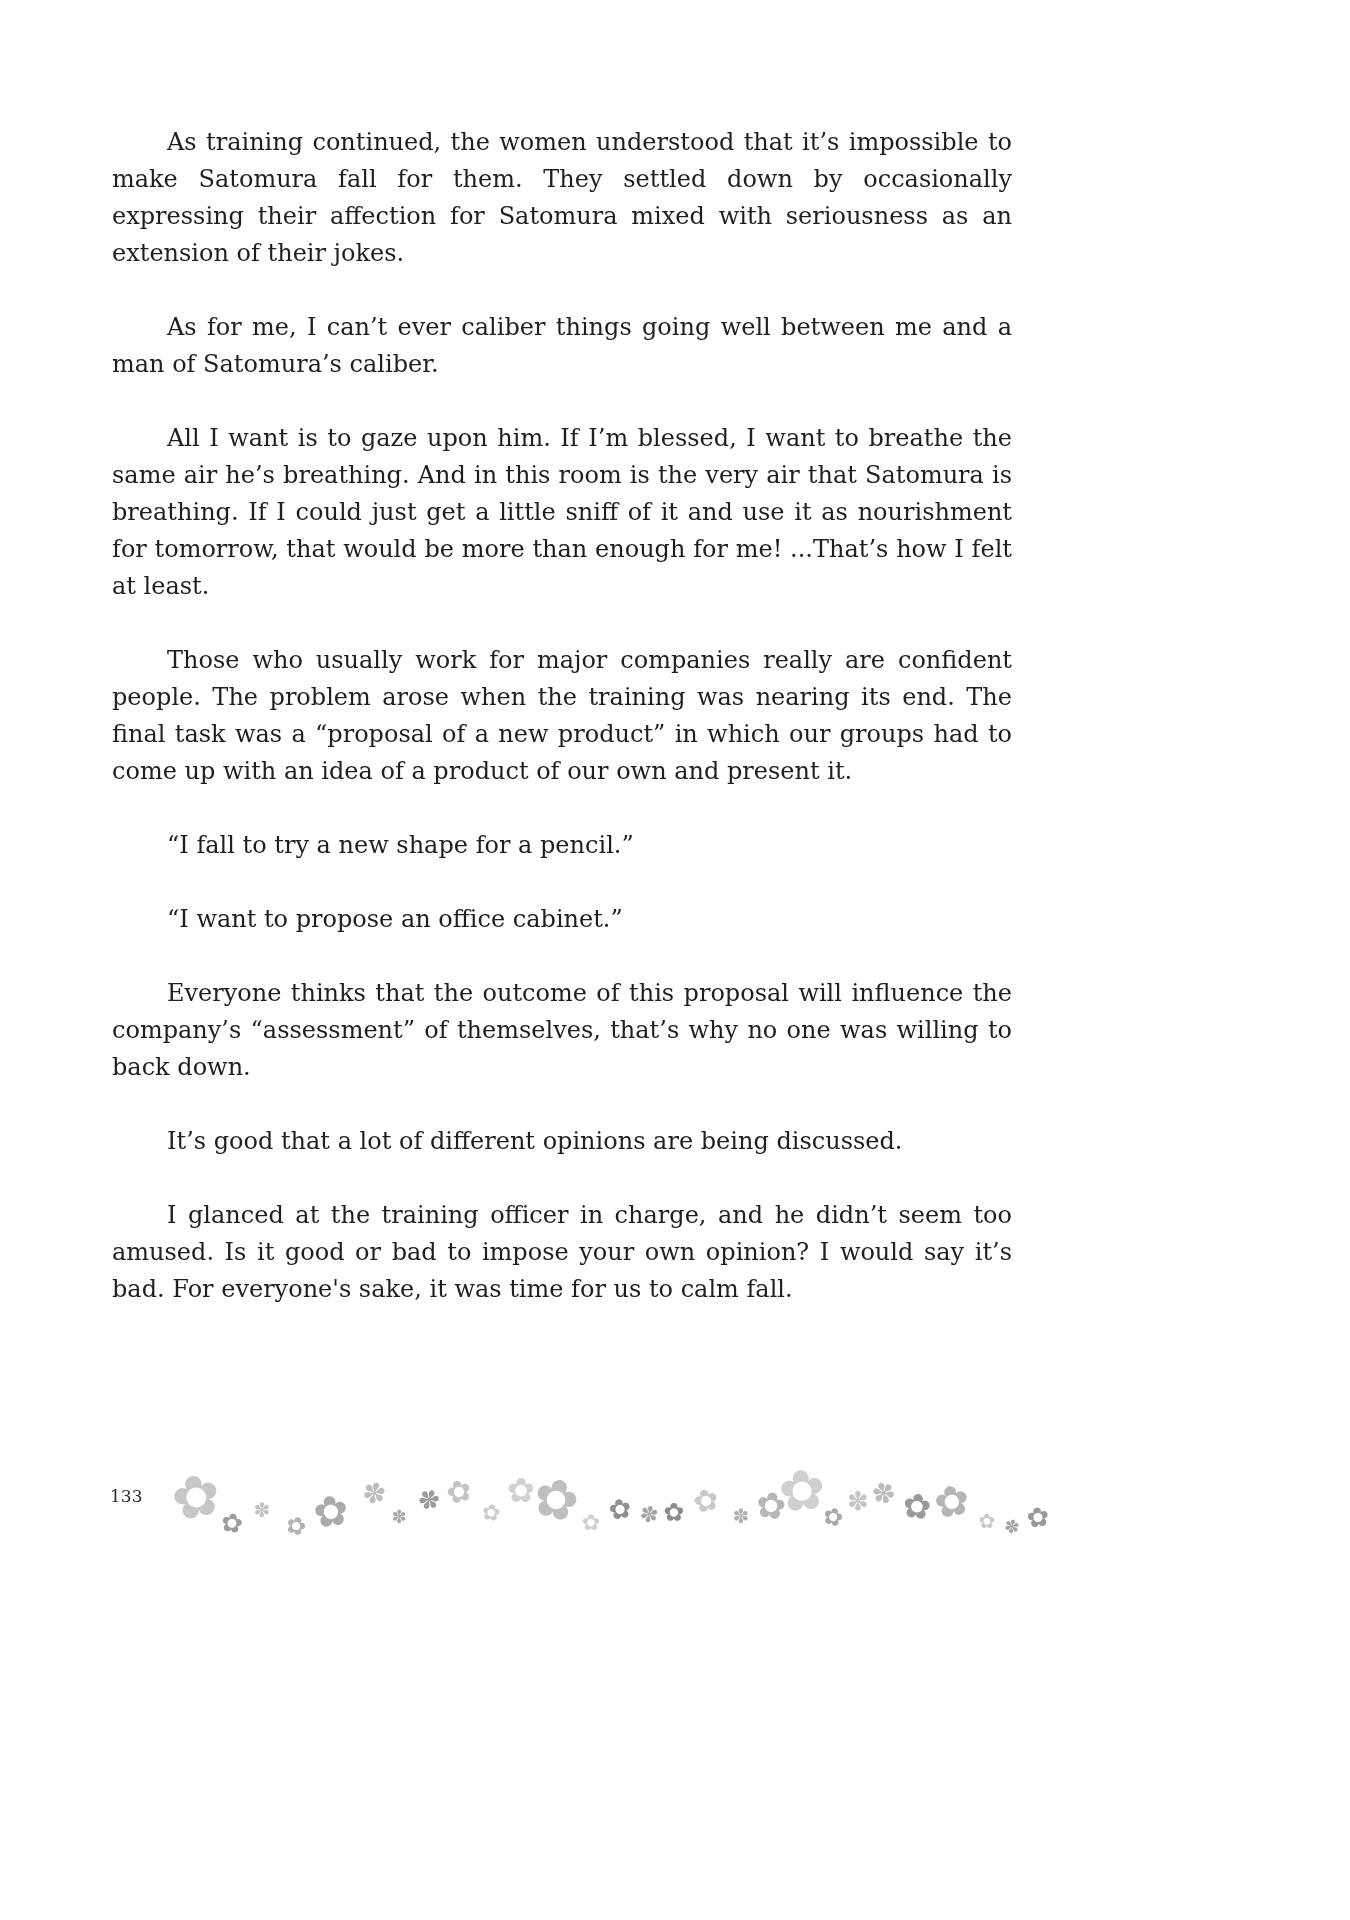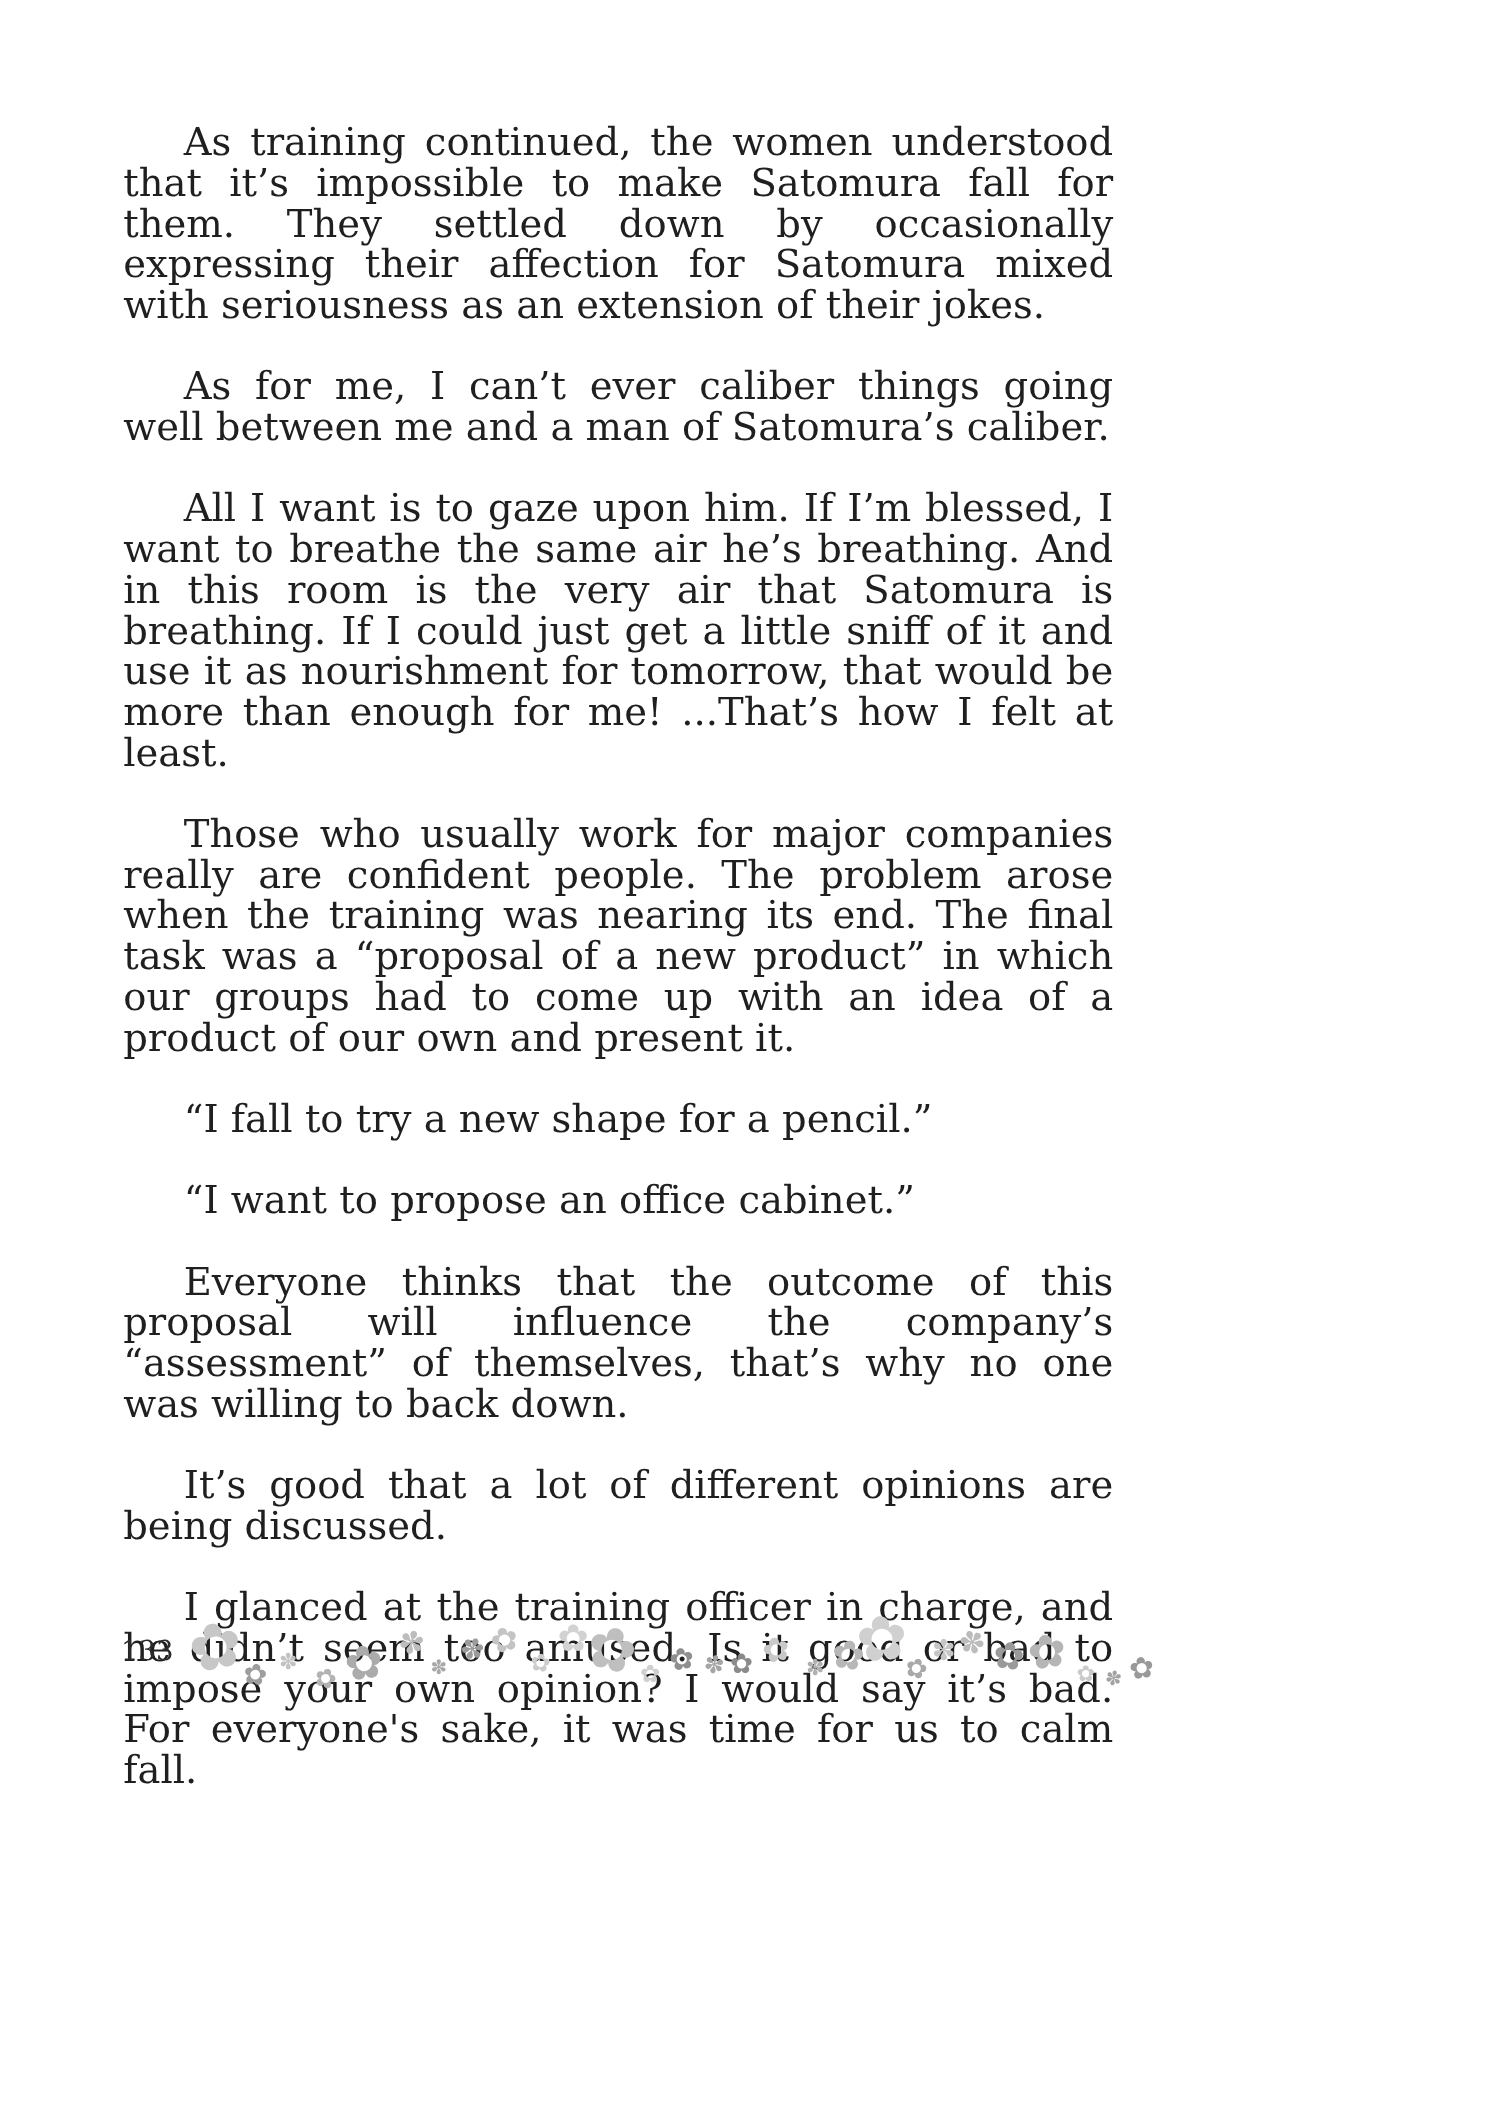--- a/index.html
+++ b/index.html
@@ -15,45 +15,45 @@
     overflow: hidden;
   }
   .page {
     position: absolute;
     inset: 0;
     background: #ffffff;
   }
   .text-block {
     position: absolute;
     left: 112px;
-    top: 112px;
+    top: 124px;
     width: 900px;
     color: #1f1f1f;
-    font-size: 35px;
+    font-size: 24px;
     line-height: 37px;
     text-align: justify;
     text-justify: inter-word;
   }
   .text-block p {
     margin: 0 0 37px 0;
     text-indent: 55px;
   }
   .footer {
     position: absolute;
     left: 0;
     top: 0;
     width: 1350px;
     height: 1920px;
     pointer-events: none;
   }
   .page-number {
     position: absolute;
     left: 110px;
     top: 1486px;
-    font-size: 25px;
+    font-size: 17px;
     color: #2a2a2a;
     font-family: "DejaVu Serif", serif;
   }
   .flower-row {
     position: absolute;
     left: 0;
     top: 0;
   }
   .flower {
     position: absolute;

